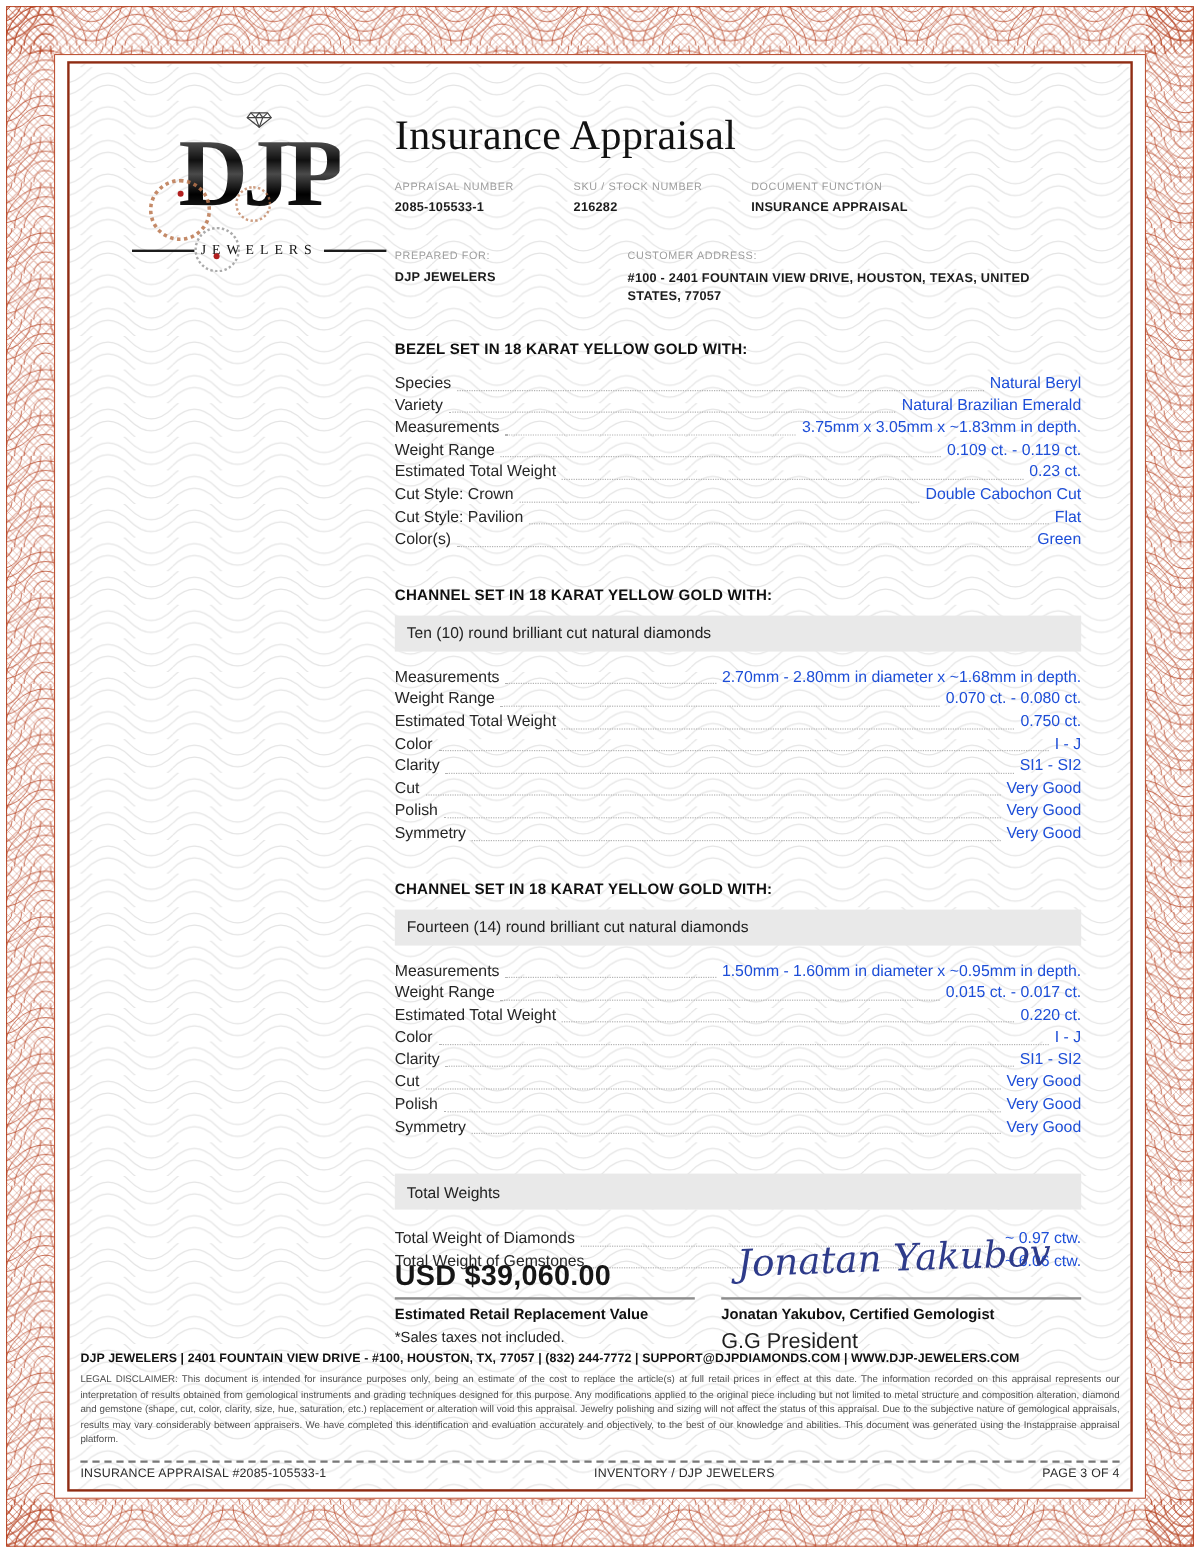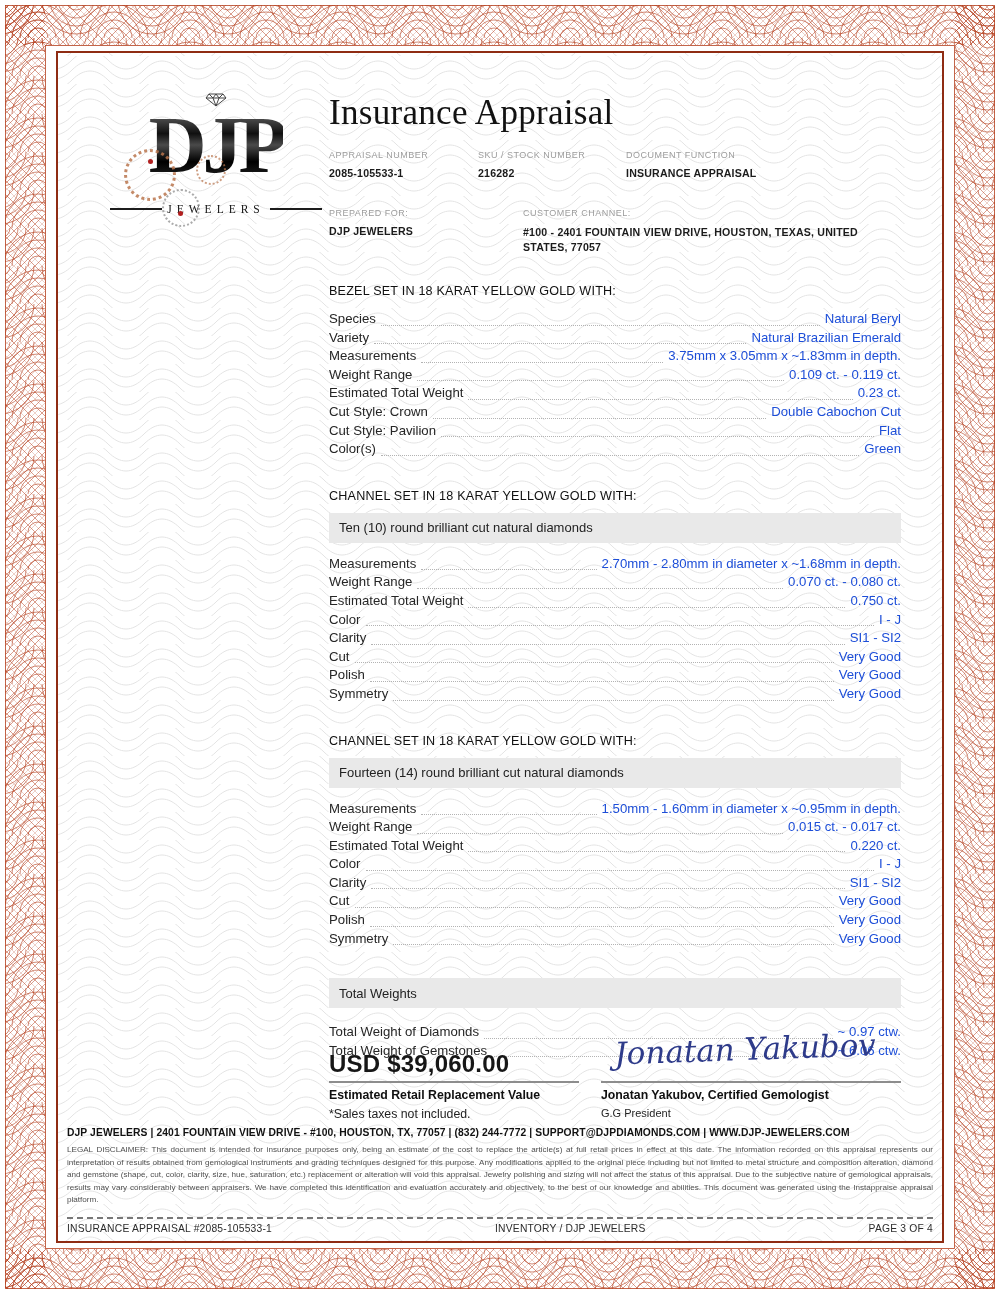--- a/index.html
+++ b/index.html
@@ -42,21 +42,21 @@
 
   .meta-grid { display:grid; grid-template-columns:149px 148px 150px 1fr; margin-top:17px; }
   .meta-label { font-size:9px; color:#9c9c9c; letter-spacing:0.5px; }
   .meta-value { font-size:10.6px; font-weight:700; color:#1b1b1b; margin-top:7px; letter-spacing:0.2px; }
 
   .prep-grid { display:grid; grid-template-columns:194px 1fr; margin-top:29px; }
   .prep-value { line-height:15px; max-width:390px; }
 
   
   .section { margin-top:29px; }
-  .sec-heading { font-size:12.6px; font-weight:400; color:#101010; letter-spacing:0.2px; }
+  .sec-heading { font-size:12.6px; font-weight:700; color:#101010; letter-spacing:0.2px; }
   .desc-box {
     margin-top:10px; background:#e9e9e9; min-height:30px; display:flex;
     align-items:center; padding:0 10px; font-size:13px; color:#222;
   }
   .rows { margin-top:13px; }
   .row { display:flex; align-items:baseline; height:18.6px; font-size:13.2px; color:#262626; }
   .row .dots { flex:1; align-self:flex-end; margin:0 5px 4px 5px; border-bottom:1.5px dotted #b3b3b3; }
   .row .rv { color:#1d4ed8; white-space:nowrap; }
 
   
@@ -67,21 +67,21 @@
   .line-l { position:absolute; left:0; width:250px; top:18px; border-top:2px solid #8d8d8d; }
   .line-r { position:absolute; left:272px; right:0; top:18px; border-top:2px solid #8d8d8d; }
   .script {
     position:absolute; left:260px; right:0; top:-32px; text-align:center;
     font-family:"DejaVu Serif", serif; font-style:italic; font-size:31px;
     color:#2e3b8a; transform:rotate(-2deg); white-space:nowrap;
   }
   .val-label { position:absolute; left:0; top:25px; font-weight:700; font-size:12.3px; color:#101010; }
   .val-note  { position:absolute; left:0; top:44px; font-size:12.3px; color:#1f1f1f; }
   .sig-name  { position:absolute; left:272px; top:25px; font-weight:700; font-size:12.3px; color:#101010; }
-  .sig-title { position:absolute; left:272px; top:44px; font-size:11px; color:#1f1f1f; }
+  .sig-title { position:absolute; left:272px; top:44px; font-size:18px; color:#1f1f1f; }
 
   
   .footer { position:absolute; left:9px; right:9px; bottom:7px; }
   .contact { font-weight:700; font-size:10.3px; color:#111; letter-spacing:0.1px; }
   .disclaimer { margin-top:6px; font-size:8.1px; color:#4e4e4e; line-height:12.6px; text-align:justify; }
   .dash-divider { margin-top:10px; border-top:2px dashed #777; }
   .bottombar { display:flex; justify-content:space-between; margin-top:4px; font-size:10.3px; color:#2b2b2b; letter-spacing:0.2px; }
 </style>
 </head>
 <body>
@@ -174,21 +174,21 @@
           <div class="meta-value">INSURANCE APPRAISAL</div>
         </div>
       </div>
 
       <div class="prep-grid">
         <div>
           <div class="meta-label">PREPARED FOR:</div>
           <div class="meta-value">DJP JEWELERS</div>
         </div>
         <div>
-          <div class="meta-label">CUSTOMER CHANNEL:</div>
+          <div class="meta-label">CUSTOMER ADDRESS:</div>
           <div class="meta-value prep-value">#100 - 2401 FOUNTAIN VIEW DRIVE, HOUSTON, TEXAS, UNITED STATES, 77057</div>
         </div>
       </div>
 
       <div>
   <div class="section">
     <div class="sec-heading">BEZEL SET IN 18 KARAT YELLOW GOLD WITH:</div>
     <div class="rows">
   <div class="row">
     <span class="rl">Species</span>

